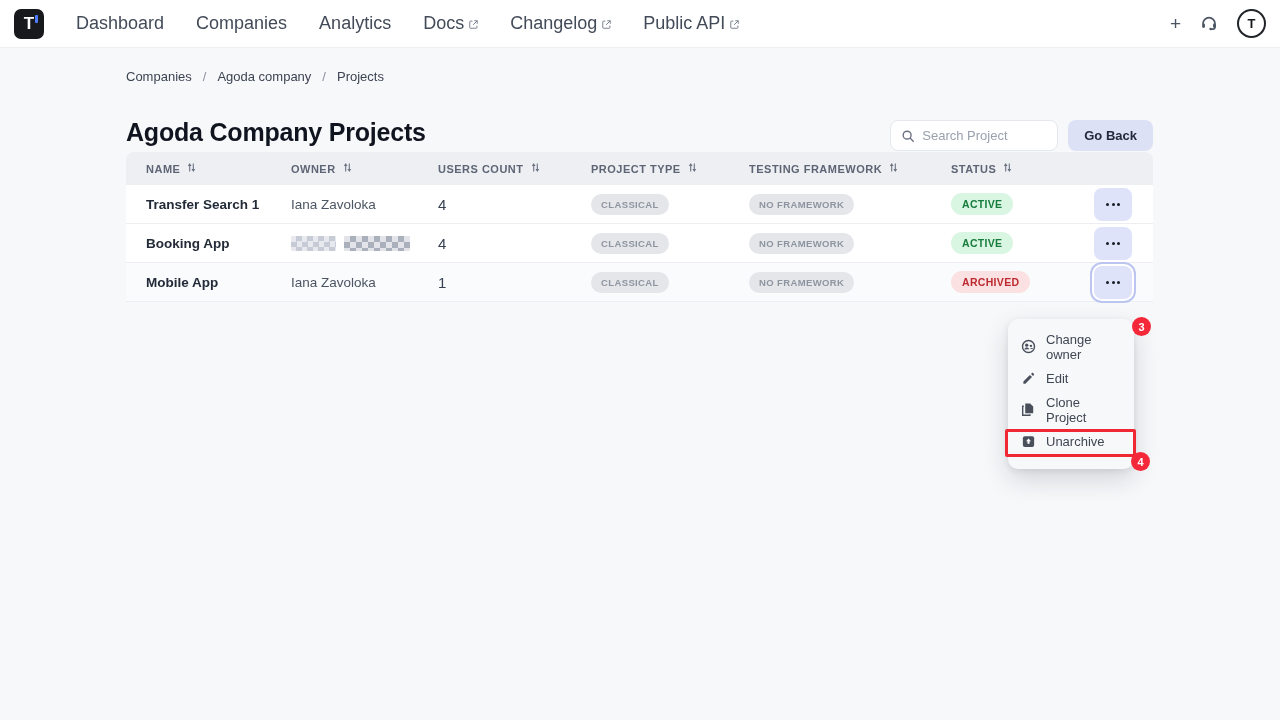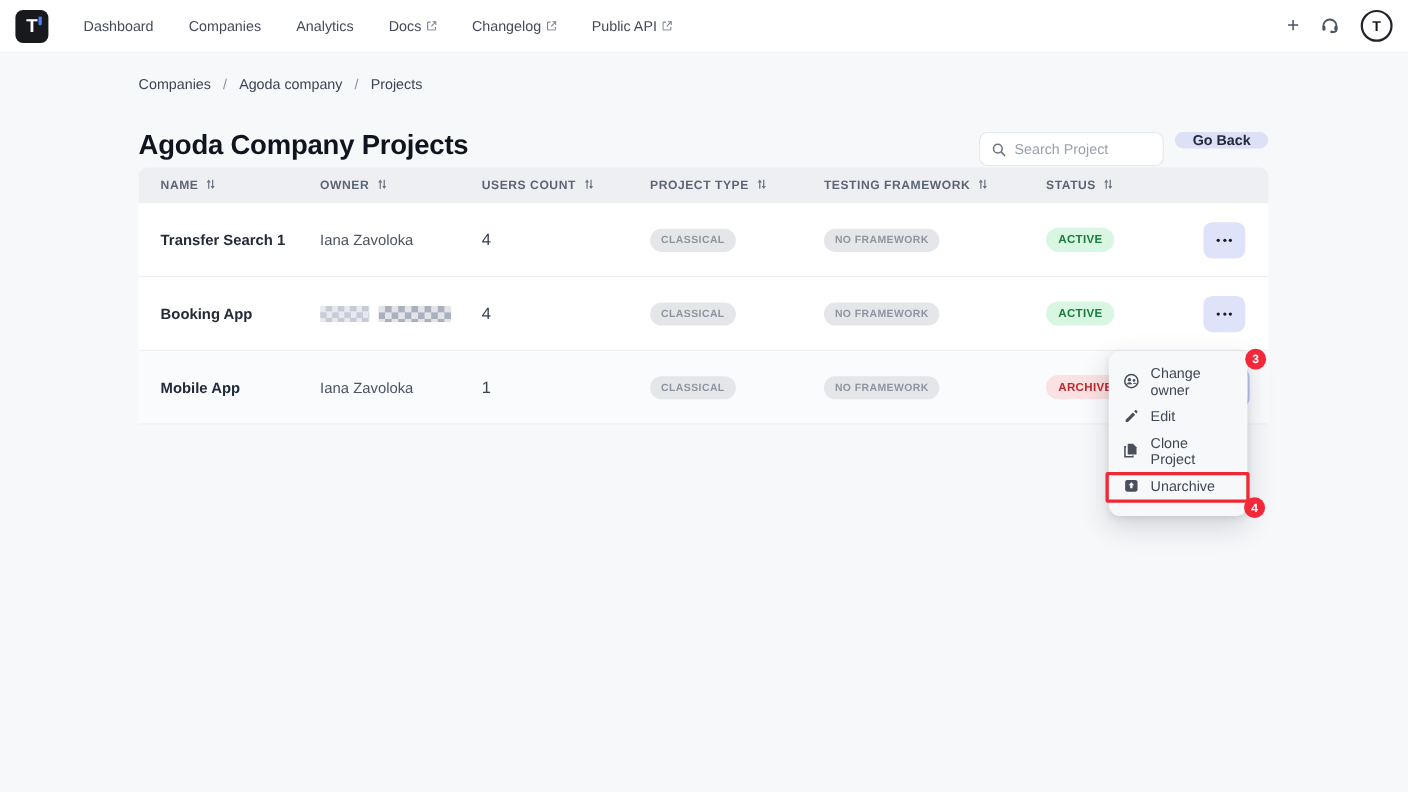--- a/index.html
+++ b/index.html
@@ -7,48 +7,48 @@
   .canvas { position:relative; width:1280px; height:720px; background:#f7f8fa; overflow:hidden; }
 
   
   .nav { position:absolute; top:0; left:0; width:1280px; height:48px; background:#ffffff;
          border-bottom:1px solid #eef0f3; display:flex; align-items:center; padding:0 14px; z-index:2; }
   .logo { width:30px; height:30px; border-radius:7px; background:#17191d; color:#fff;
           display:flex; align-items:center; justify-content:center; font-weight:700; font-size:17px;
           position:relative; cursor:pointer; }
   .logo .tick { position:absolute; top:6px; right:6px; width:3px; height:8px; background:#4d7cfe; border-radius:1px; }
   .nav-items { display:flex; gap:32px; margin-left:32px; }
-  .nav-item { display:flex; align-items:center; gap:5px; font-size:13px; color:#434b59; cursor:pointer; }
+  .nav-item { display:flex; align-items:center; gap:5px; font-size:18px; color:#434b59; cursor:pointer; }
   .nav-right { margin-left:auto; display:flex; align-items:center; gap:19px; }
   .plus { font-size:19px; color:#4b5563; line-height:1; cursor:pointer; }
   .avatar { width:29px; height:29px; border-radius:50%; border:2px solid #212428; background:#fff;
             display:flex; align-items:center; justify-content:center; cursor:pointer; }
   .avatar .mini-t { font-weight:700; font-size:13px; color:#17191d; position:relative; }
 
   
   .breadcrumb { position:absolute; top:69px; left:126px; display:flex; gap:11px; font-size:13px; color:#3c4452; }
   .breadcrumb .sep { color:#8a90a0; }
   .crumb { cursor:pointer; }
   .page-title { position:absolute; top:118px; left:126px; font-size:25px; font-weight:700; color:#10141f; letter-spacing:-0.2px; }
   .toolbar { position:absolute; top:120px; right:127px; display:flex; gap:10px; }
   .search-box { width:168px; height:31px; background:#fff; border:1px solid #e4e7ec; border-radius:8px;
                 display:flex; align-items:center; gap:7px; padding:0 10px; }
   .search-box input { border:none; outline:none; background:transparent; width:100%; font-size:13px; color:#374151;
                       font-family:"Liberation Sans", sans-serif; }
   .search-box input::placeholder { color:#9aa1ad; }
-  .go-back { height:15px; padding:0 16px; background:#dce1f6; color:#232a3a; border:none; border-radius:8px;
+  .go-back { height:31px; padding:0 16px; background:#dce1f6; color:#232a3a; border:none; border-radius:8px;
              font-size:13px; font-weight:600; font-family:"Liberation Sans", sans-serif; cursor:pointer; }
 
   
   .table { position:absolute; left:126px; top:152px; width:1027px; background:#fff; border-radius:8px 8px 0 0; }
   .tgrid { display:grid; grid-template-columns:145px 147px 153px 158px 202px 143px auto; align-items:center; padding-left:20px; }
   .thead { height:33px; background:#edeff3; border-radius:8px 8px 0 0; }
   .th { display:flex; align-items:center; gap:6px; font-size:11px; font-weight:700; color:#5d6574;
         letter-spacing:.045em; cursor:pointer; }
-  .trow { height:67px; border-bottom:1px solid #eceef2; background:#fff; }
+  .trow { height:39px; border-bottom:1px solid #eceef2; background:#fff; }
   .trow.hovered { background:#fafbfd; }
   .cell-name { font-size:13.5px; font-weight:600; color:#232b38; }
   .cell-owner { font-size:13.5px; color:#4b5563; }
   .cell-users { font-size:15px; color:#374151; }
   .pill { display:inline-block; border-radius:999px; white-space:nowrap; }
   .pill-gray { background:#e4e6ea; color:#8e95a0; font-size:9.5px; font-weight:700; letter-spacing:.04em; padding:5px 10px; }
   .pill-active { background:#d9f6e2; color:#177c3d; font-size:10.5px; font-weight:700; letter-spacing:.03em; padding:5px 11px; }
   .pill-archived { background:#fbe1e1; color:#bc2a30; font-size:10.5px; font-weight:700; letter-spacing:.03em; padding:5px 11px; }
   .actions-btn { width:38px; height:33px; border:none; border-radius:8px; background:#dfe3fa; cursor:pointer;
                  display:flex; align-items:center; justify-content:center; gap:2.5px; }

